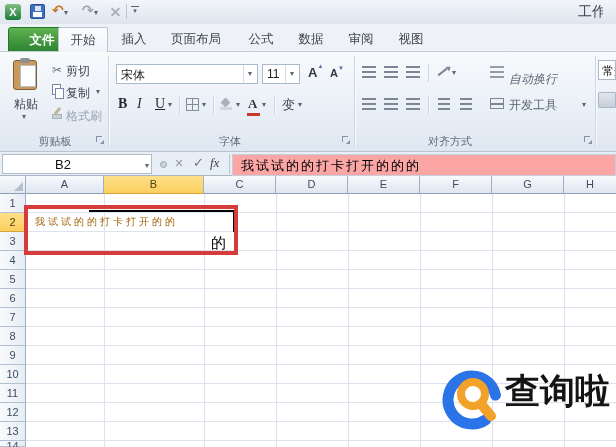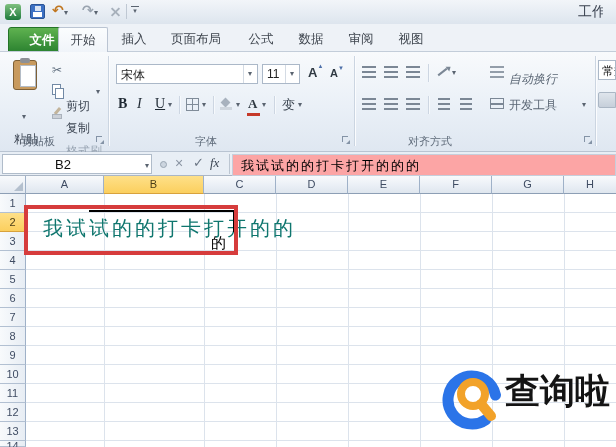--- a/index.html
+++ b/index.html
@@ -32,31 +32,31 @@
   .tabsbar { position:absolute; left:0; top:24px; width:616px; height:28px; }
   .tabsbar::after { content:""; position:absolute; left:0; bottom:0; width:616px; height:1px; background:#c3cdd9; }
   .tab { position:absolute; top:3px; height:25px; text-align:center; font-size:12.5px; color:#3e454e; line-height:25px; }
   .tab.file { left:8px; width:68px; background:linear-gradient(#5fb250,#2d8431); color:#fff; border-radius:3px 3px 0 0; border:1px solid #237427; font-weight:bold; }
   .tab.active { background:linear-gradient(#fbfdfe,#f0f4f9); border:1px solid #bac4d2; border-bottom:none; border-radius:2px 2px 0 0; z-index:2; }
 
   
   .ribbon { position:absolute; left:0; top:52px; width:616px; height:100px;
     background:linear-gradient(#f8fafc,#eaf0f7 55%,#dfe7f1); border-bottom:1px solid #b9c4d2; }
   .gsep { position:absolute; top:4px; width:1px; height:90px; background:#cbd5e1; box-shadow:1px 0 0 #fbfcfe; }
-  .glabel { position:absolute; top:82px; font-size:11px; color:#5f6b7a; }
+  .glabel { position:absolute; top:82px; font-size:11px; color:#5f6b7a; text-align:center; }
   .launcher { position:absolute; top:84px; width:9px; height:9px; }
   .launcher::before { content:""; position:absolute; left:0; top:0; width:5px; height:5px; border-left:1px solid #8493a6; border-top:1px solid #8493a6; }
   .launcher::after { content:""; position:absolute; right:1px; bottom:1px; width:4px; height:4px; background:#8493a6; clip-path:polygon(100% 0,100% 100%,0 100%); }
   .dd { font-size:8px; color:#5a6470; }
 
   
   .paste-icon { position:absolute; left:13px; top:8px; width:24px; height:30px; background:#c89a5e; border:1px solid #7e6036; border-radius:3px; }
   .paste-icon .clip { position:absolute; left:6px; top:-3px; width:10px; height:5px; background:#8d9096; border-radius:2px; }
   .paste-icon .paper { position:absolute; left:6px; top:4px; width:16px; height:22px; background:#fff; border:1px solid #b4bcc6; }
-  .small-label { position:absolute; font-size:12px; color:#3e4754;margin-top:35px; }
+  .small-label { position:absolute; font-size:12px; color:#3e4754; }
   .gray-label { color:#98a4b2; }
   .scissors { position:absolute; font-size:12px; color:#5f6e7e; }
   .copy-icon { position:absolute; width:13px; height:15px; }
   .copy-icon span { position:absolute; width:9px; height:11px; background:#fff; border:1px solid #7189a5; }
   .copy-icon span:last-child { left:3px; top:4px; }
   .fp-icon { position:absolute; width:13px; height:13px; }
   .fp-icon .handle { position:absolute; left:5px; top:0; width:3px; height:8px; background:#c2b49b; transform:rotate(40deg); }
   .fp-icon .head { position:absolute; left:1px; top:7px; width:10px; height:5px; background:#ccd1d8; border:1px solid #aab2bc; }
 
   
@@ -114,21 +114,21 @@
   .corner { position:absolute; left:0; top:0; width:26px; height:18px; background:linear-gradient(#f8fafc,#e3e9f1);
     border-right:1px solid #9fb1c8; border-bottom:1px solid #8d9fb5; }
   .corner i { position:absolute; right:2px; bottom:2px; width:0; height:0; border-left:9px solid transparent; border-bottom:9px solid #b4c0ce; }
   .rh { position:absolute; left:0; width:26px; height:19px; background:linear-gradient(to right,#f8fafc,#e7edf4);
     border-right:1px solid #9fb1c8; border-bottom:1px solid #b2c0d2; text-align:center; font-size:11px; color:#3f4c63; line-height:18px; }
   .rh.sel { background:linear-gradient(#fee089,#fbcf5e); border-bottom:1px solid #d8a23c; color:#4a3d17; }
   .gridarea { position:absolute; left:26px; top:18px; width:590px; height:253px;
     background:repeating-linear-gradient(to bottom,transparent 0 18px,#dce3ec 18px 19px); }
   .vline { position:absolute; top:18px; width:1px; height:253px; background:#dce3ec; }
 
-  .edit-line1 { position:absolute; left:35px; top:39px; font-size:20px; color:#0f766e; letter-spacing:3px; white-space:nowrap; z-index:10;margin-left:8px; }
+  .edit-line1 { position:absolute; left:35px; top:39px; font-size:10px; color:#a16207; letter-spacing:3px; white-space:nowrap; z-index:10; }
   .edit-line2 { position:absolute; left:211px; top:58px; font-size:15px; color:#000; z-index:10; }
   .edit-topline { position:absolute; left:89px; top:34px; width:147px; height:2px; background:#000; z-index:11; }
   .edit-cursor { position:absolute; left:233px; top:34px; width:2px; height:22px; background:#000; z-index:11; }
   .redbox { position:absolute; left:24px; top:29px; width:214px; height:50px; border:4px solid #d63c3c; z-index:30; }
 
   .watermark { position:absolute; left:442px; top:190px; width:174px; height:70px; z-index:40; }
   .wm-brand { position:absolute; left:63px; top:2px; font-size:35px; font-weight:bold; color:#141414; font-family:"Liberation Serif","DejaVu Serif",serif; white-space:nowrap; }
   .wm-domain { position:absolute; left:62px; top:44px; font-size:16px; font-weight:bold; color:#141414; white-space:nowrap; }
 </style>
 </head>

